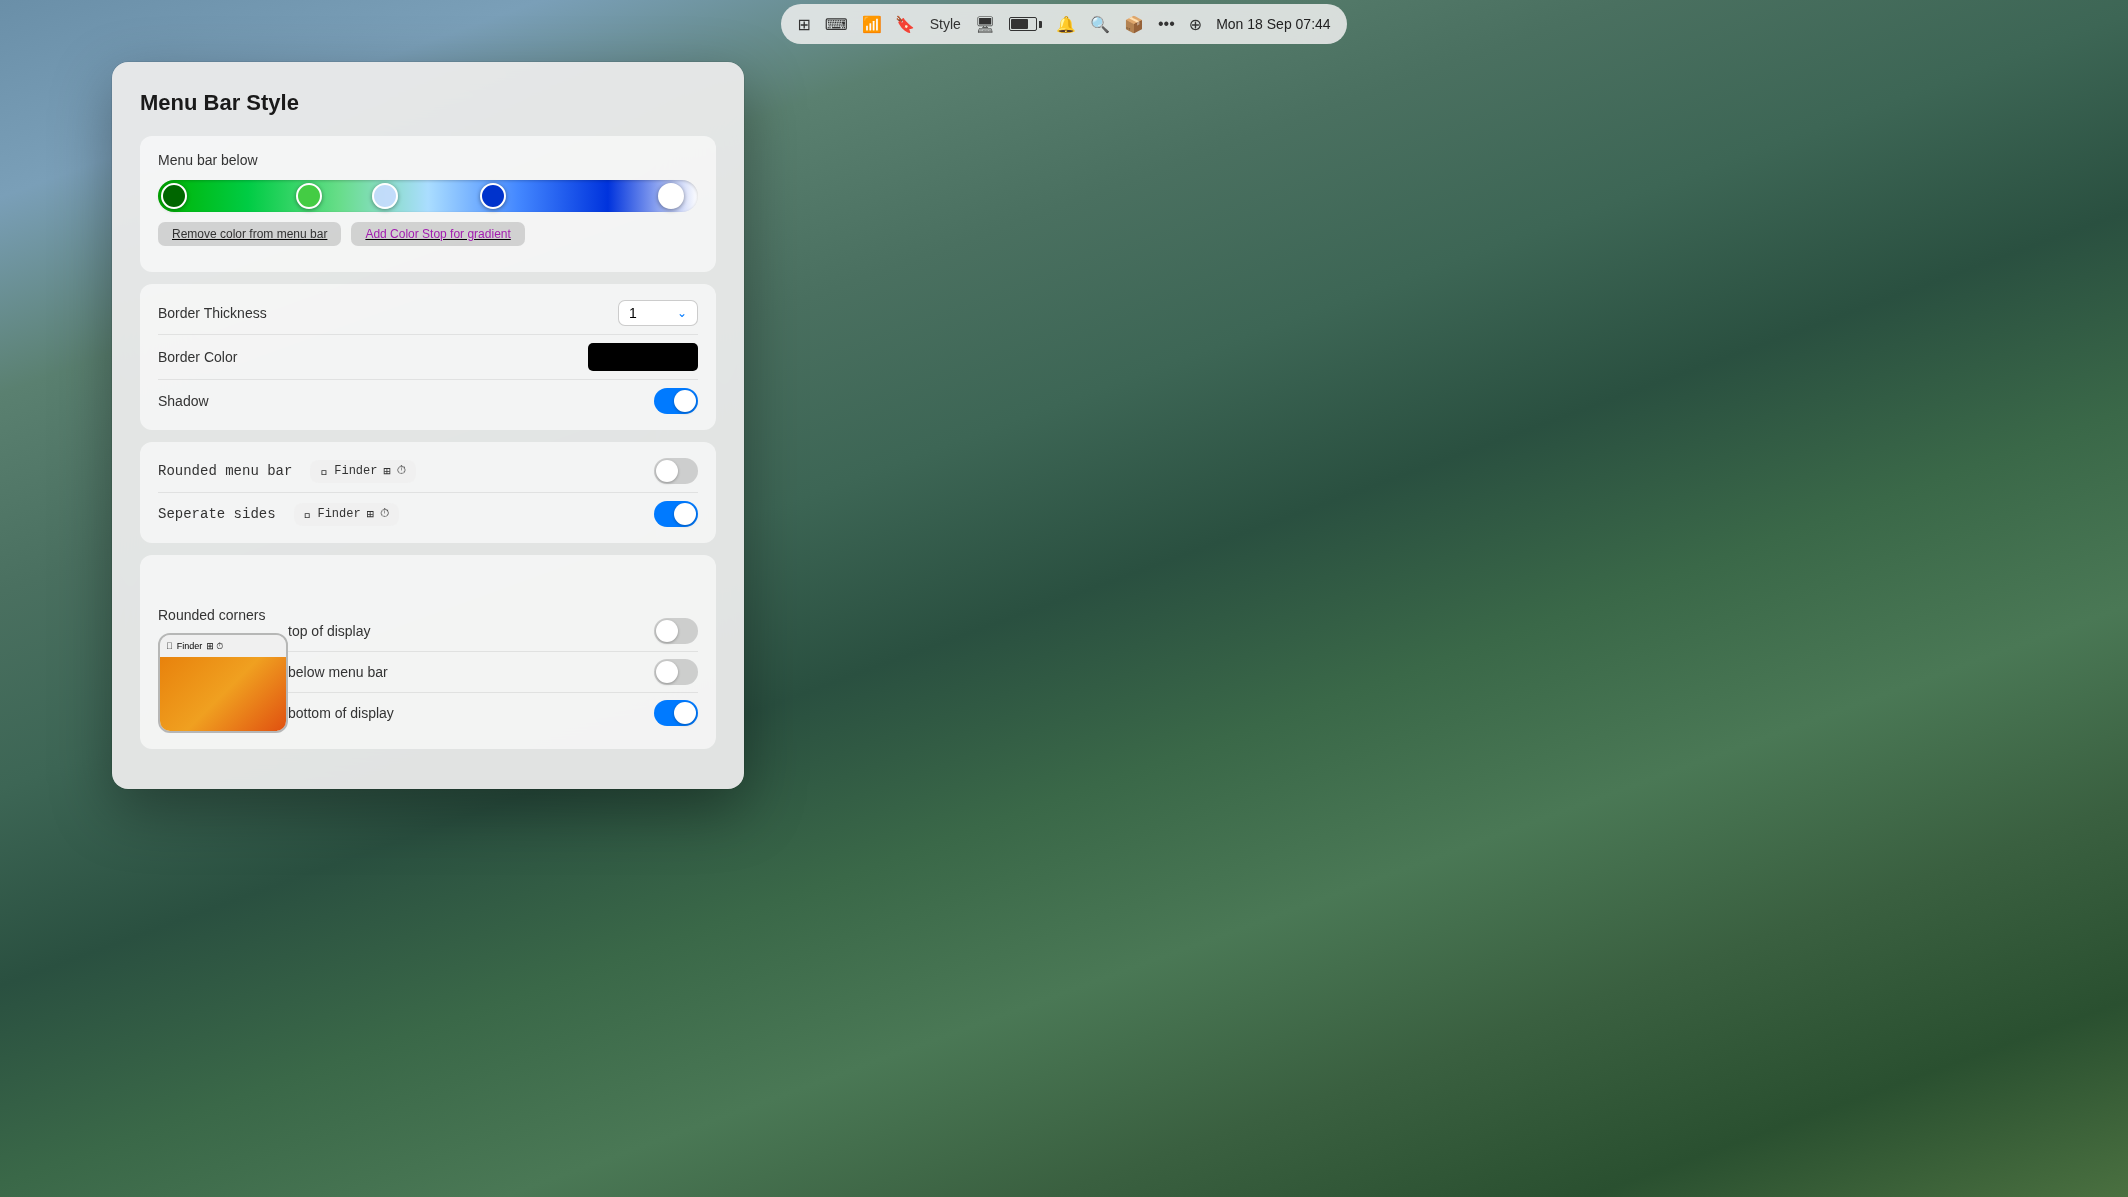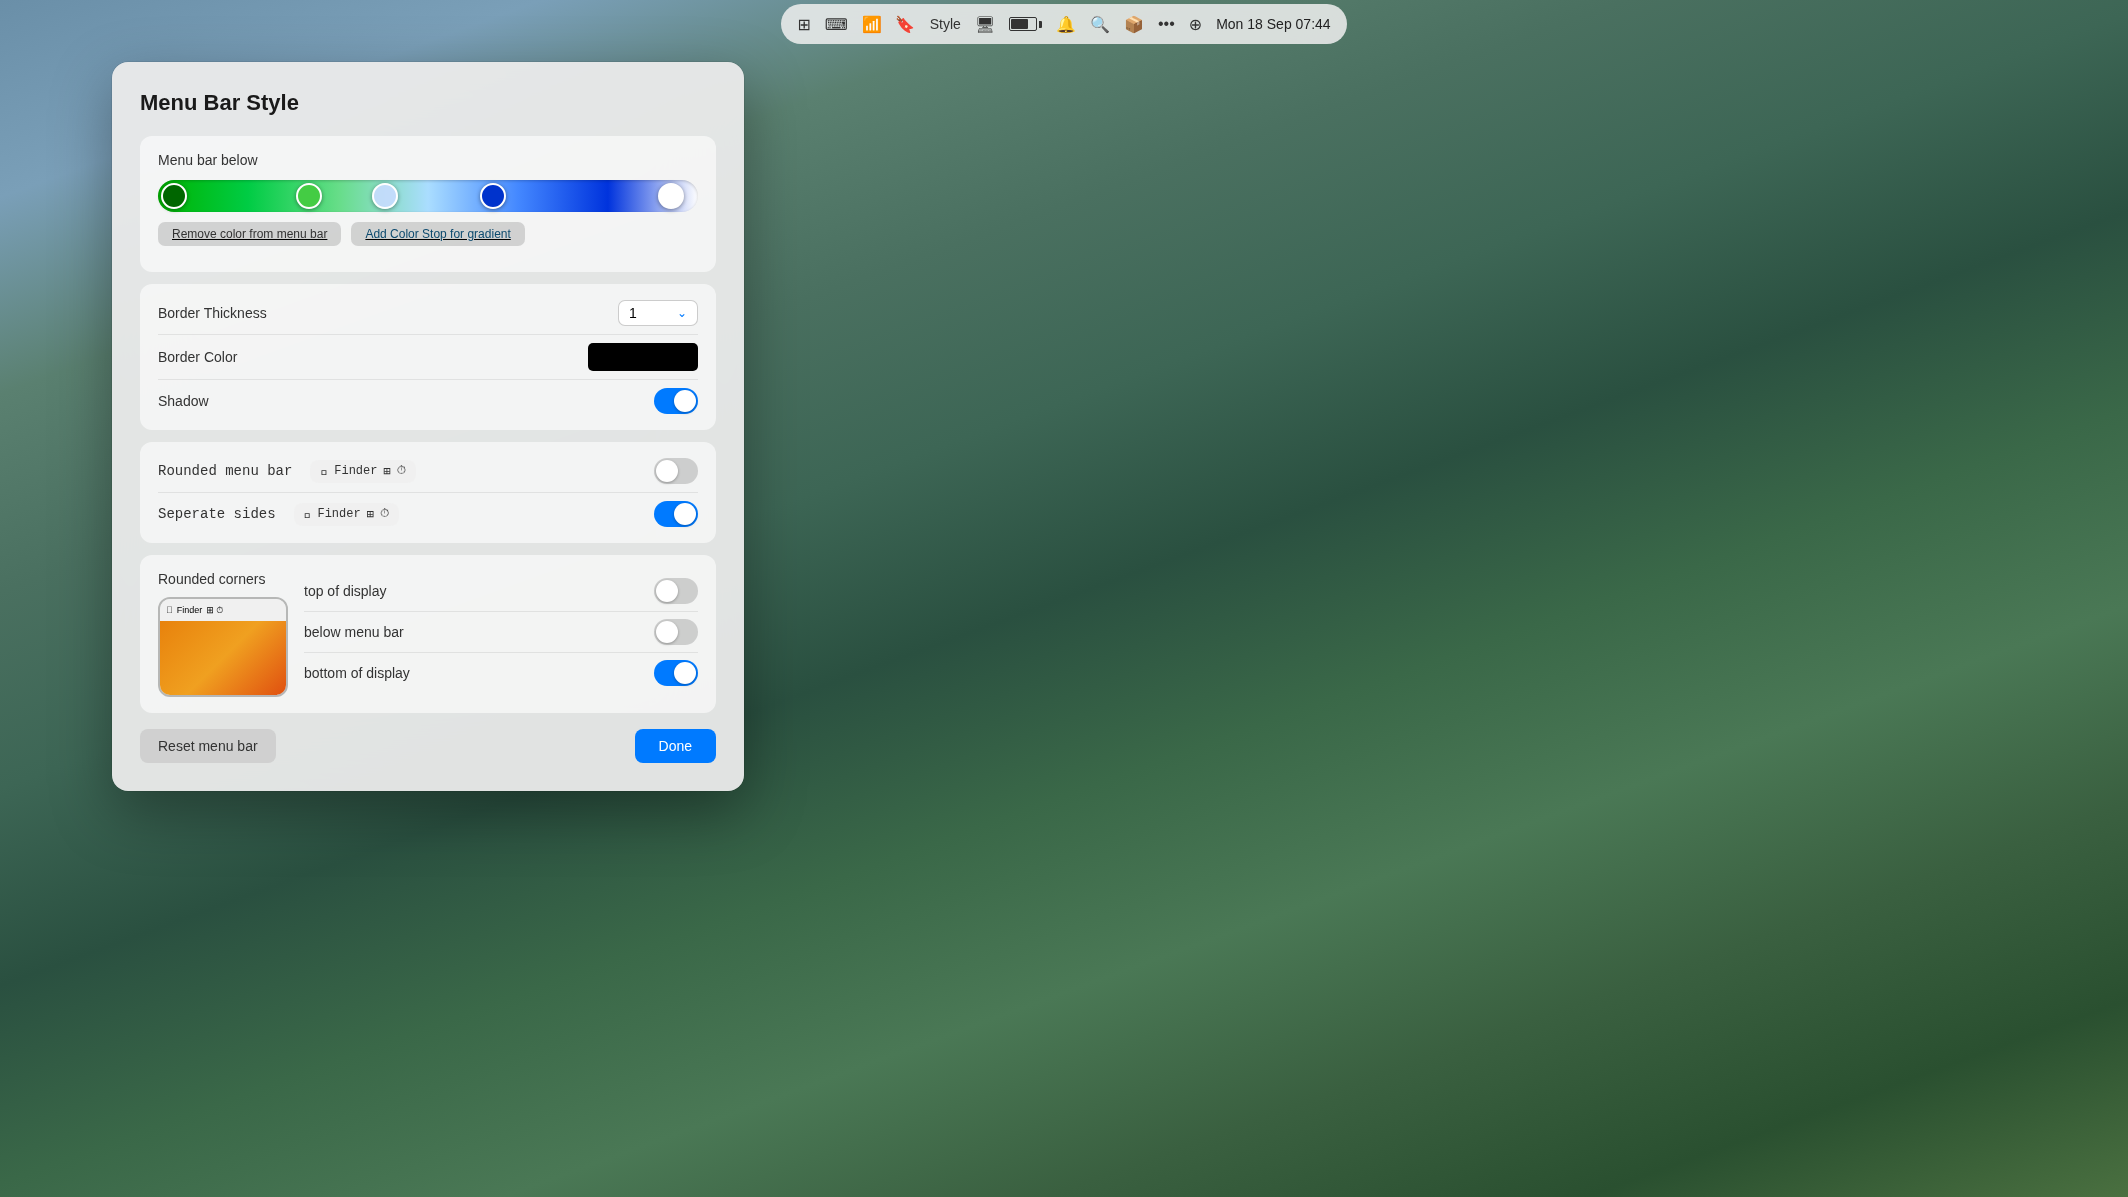--- a/index.html
+++ b/index.html
@@ -206,21 +206,21 @@
       font-family: inherit;
     }
 
     .btn-remove {
       background: rgba(200,200,200,0.8);
       color: #333;
     }
 
     .btn-add {
       background: rgba(200,200,200,0.8);
-      color: #0c4a6e;
+      color: #a21caf;
     }
 
     
     .settings-row {
       display: flex;
       align-items: center;
       justify-content: space-between;
       padding: 8px 0;
       border-bottom: 0.5px solid rgba(0,0,0,0.08);
     }
@@ -333,22 +333,23 @@
       font-weight: 500;
     }
 
     .preview-icon {
       font-size: 12px;
     }
 
     
     .rounded-corners-section {
       display: flex;
-      gap: 16px;
-      align-items: flex-start;
+      gap: 0;
+      align-items: flex-end;
+      margin-top: 36px;
     }
 
     .screen-preview {
       width: 130px;
       height: 100px;
       border: 2px solid rgba(0,0,0,0.25);
       border-radius: 12px;
       overflow: hidden;
       flex-shrink: 0;
       position: relative;
@@ -569,17 +570,13 @@
         <div class="corners-row">
           <span class="corners-row-label">bottom of display</span>
           <div class="toggle on">
             <div class="toggle-knob"></div>
           </div>
         </div>
       </div>
     </div>
   </div>
 
-  <div class="dialog-footer">
-    <button class="btn-reset">Reset menu bar</button>
-    <button class="btn-done">Done</button>
-  </div>
 </div>
 
 </body></html>

